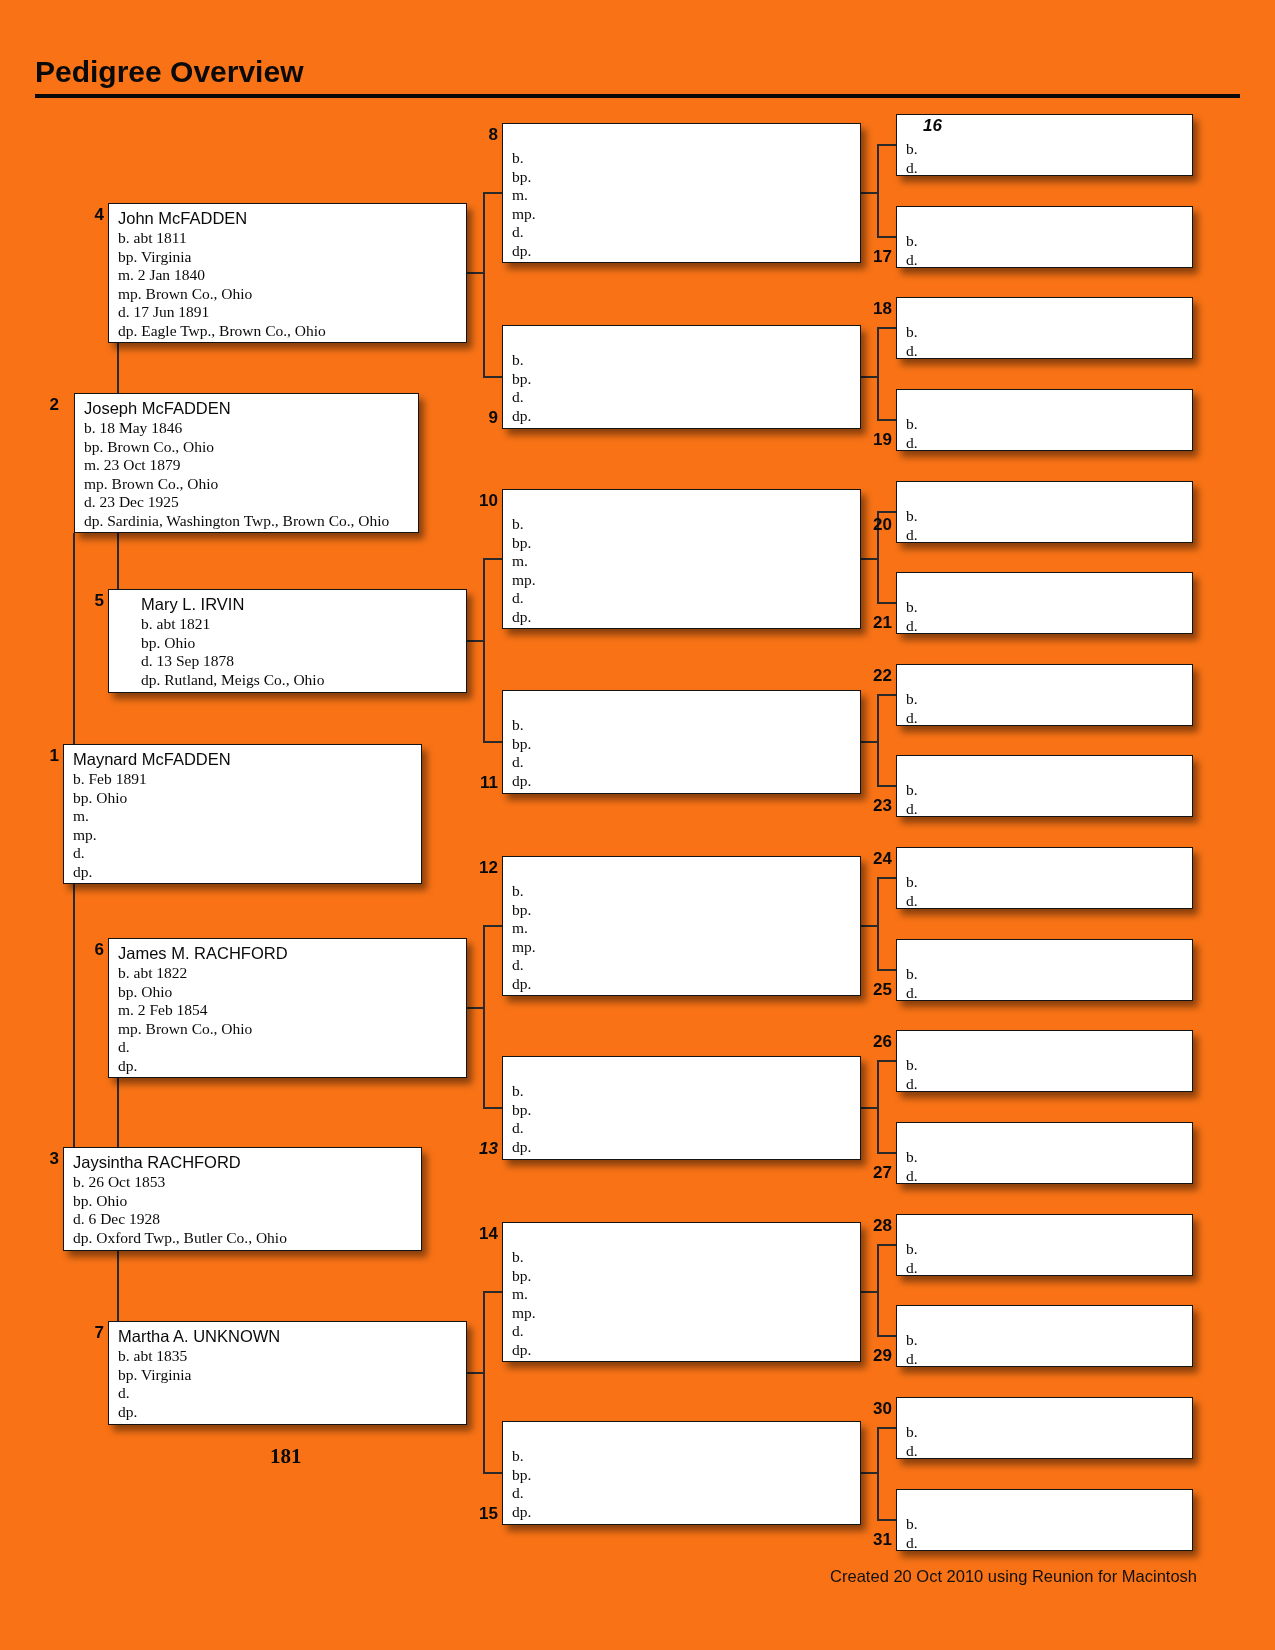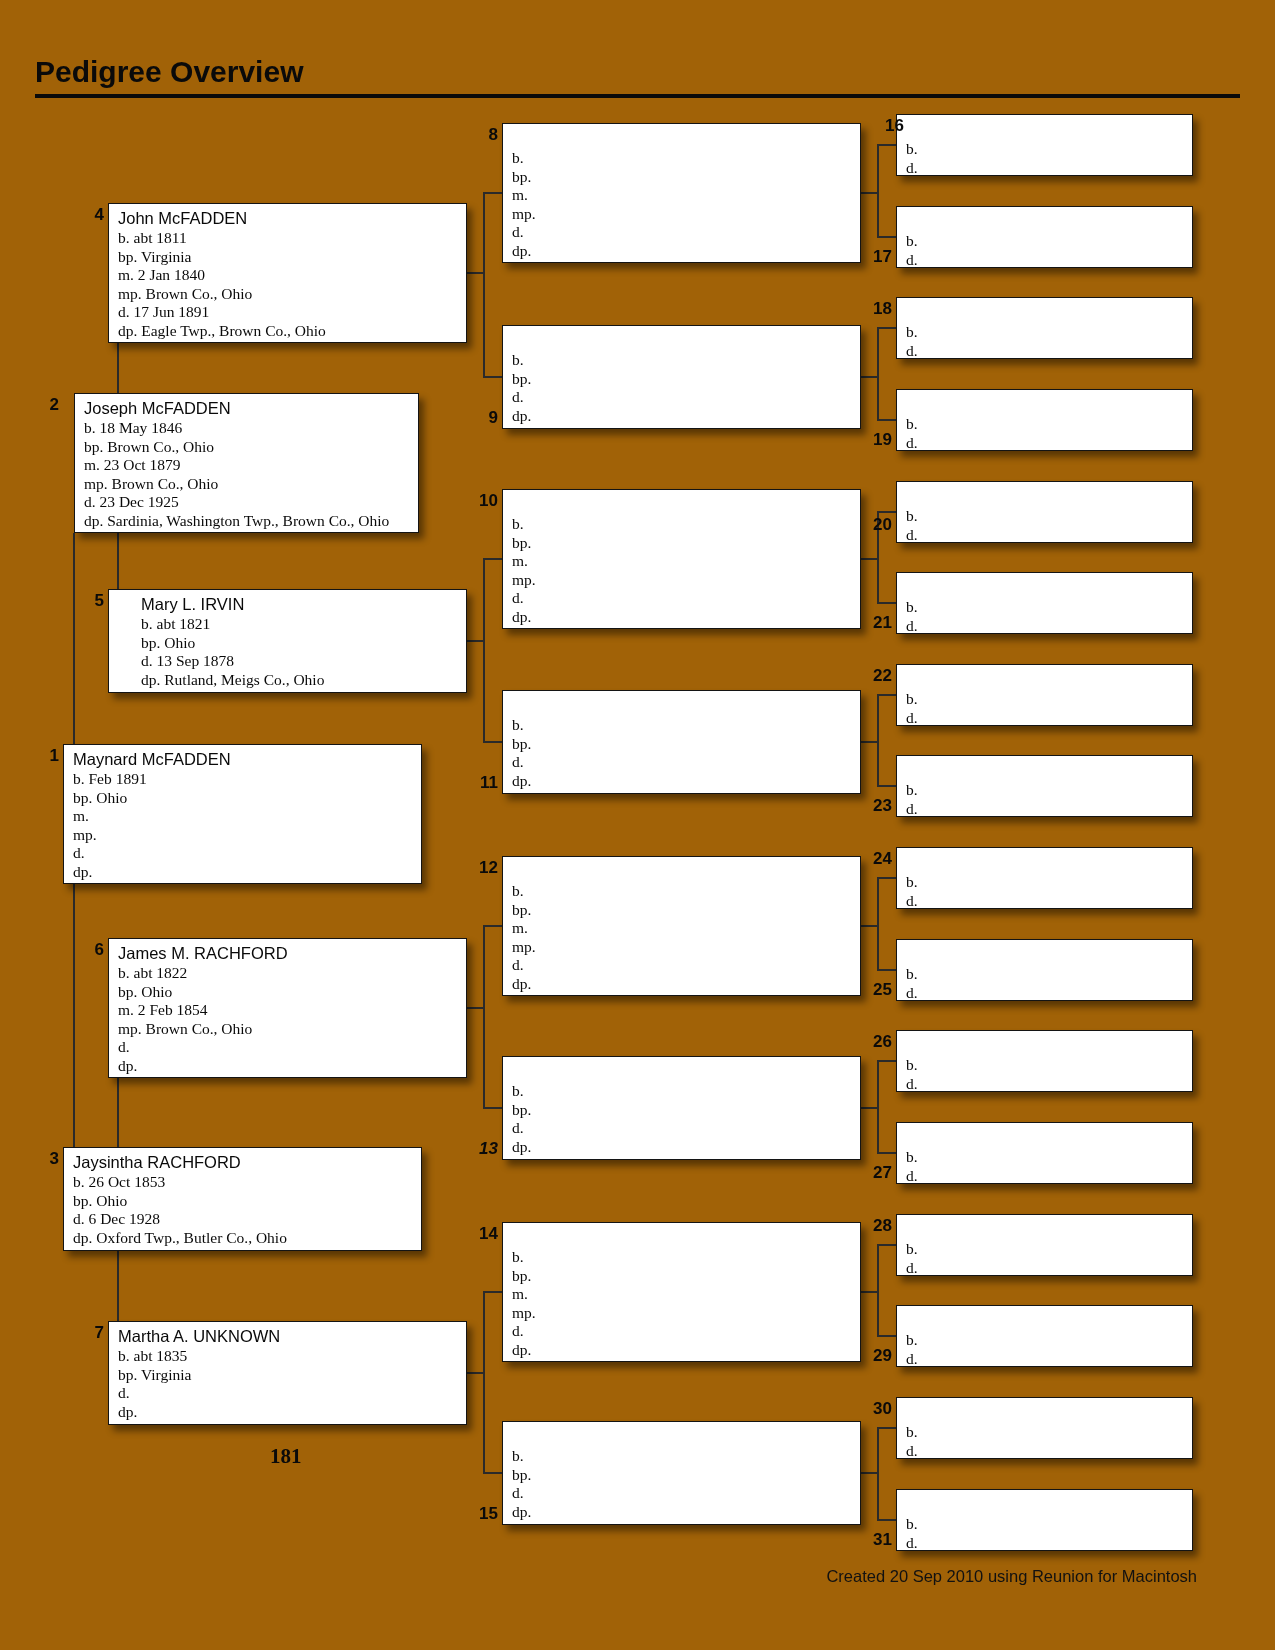--- a/index.html
+++ b/index.html
@@ -1,16 +1,16 @@
 <!DOCTYPE html>
 <html><head>
 <meta charset="utf-8">
 <style>
   html,body{margin:0;padding:0;background:#ffffff;}
-  #page{position:relative;width:1275px;height:1650px;background:#a16207;
+  #page{position:relative;width:1275px;height:1650px;background:#f97316;
         font-family:"Liberation Sans",sans-serif;color:#000;overflow:hidden;}
   .title{position:absolute;left:35px;top:55px;font-size:30px;font-weight:bold;
          letter-spacing:0px;color:#0a0a0a;}
   .title-rule{position:absolute;left:35px;top:94px;width:1205px;height:4px;background:#0a0a0a;}
   .pbox{position:absolute;background:#fff;border:1.6px solid #141414;box-sizing:border-box;
         box-shadow:5px 6px 7px rgba(0,0,0,0.45);z-index:2;padding:4px 6px 0 9px;}
   .pname{font-family:"Liberation Sans",sans-serif;font-size:16.5px;line-height:21px;height:21px;
          white-space:nowrap;color:#0a0a0a;}
   .prow{font-family:"Liberation Serif",serif;font-size:15.5px;line-height:18.5px;height:18.5px;
         white-space:nowrap;color:#0a0a0a;}
@@ -213,21 +213,21 @@
         <div class="prow">bp.</div>
         <div class="prow">d.</div>
         <div class="prow">dp.</div>
       </div>
       <div class="pnum" style="left: 464px; top: 1504px;">15</div>
       <div class="pbox" style="left: 896px; top: 114px; width: 297px; height: 62px;">
         <div class="pname"></div>
         <div class="prow">b.</div>
         <div class="prow">d.</div>
       </div>
-      <div class="pnum" style="left: 870px; top: 116px;">16</div>
+      <div class="pnum" style="left: 908px; top: 116px; font-style: italic;">16</div>
       <div class="pbox" style="left: 896px; top: 206px; width: 297px; height: 62px;">
         <div class="pname"></div>
         <div class="prow">b.</div>
         <div class="prow">d.</div>
       </div>
       <div class="pnum" style="left: 858px; top: 247px;">17</div>
       <div class="pbox" style="left: 896px; top: 297px; width: 297px; height: 62px;">
         <div class="pname"></div>
         <div class="prow">b.</div>
         <div class="prow">d.</div>
@@ -306,14 +306,14 @@
       </div>
       <div class="pnum" style="left: 858px; top: 1399px;">30</div>
       <div class="pbox" style="left: 896px; top: 1489px; width: 297px; height: 62px;">
         <div class="pname"></div>
         <div class="prow">b.</div>
         <div class="prow">d.</div>
       </div>
       <div class="pnum" style="left: 858px; top: 1530px;">31</div>
     </div>
   <div class="pagenum">181</div>
-  <div class="footer">Created 20 Sep 2010 using Reunion for Macintosh</div>
+  <div class="footer">Created 20 Oct 2010 using Reunion for Macintosh</div>
 </div>
 
 </body></html>

